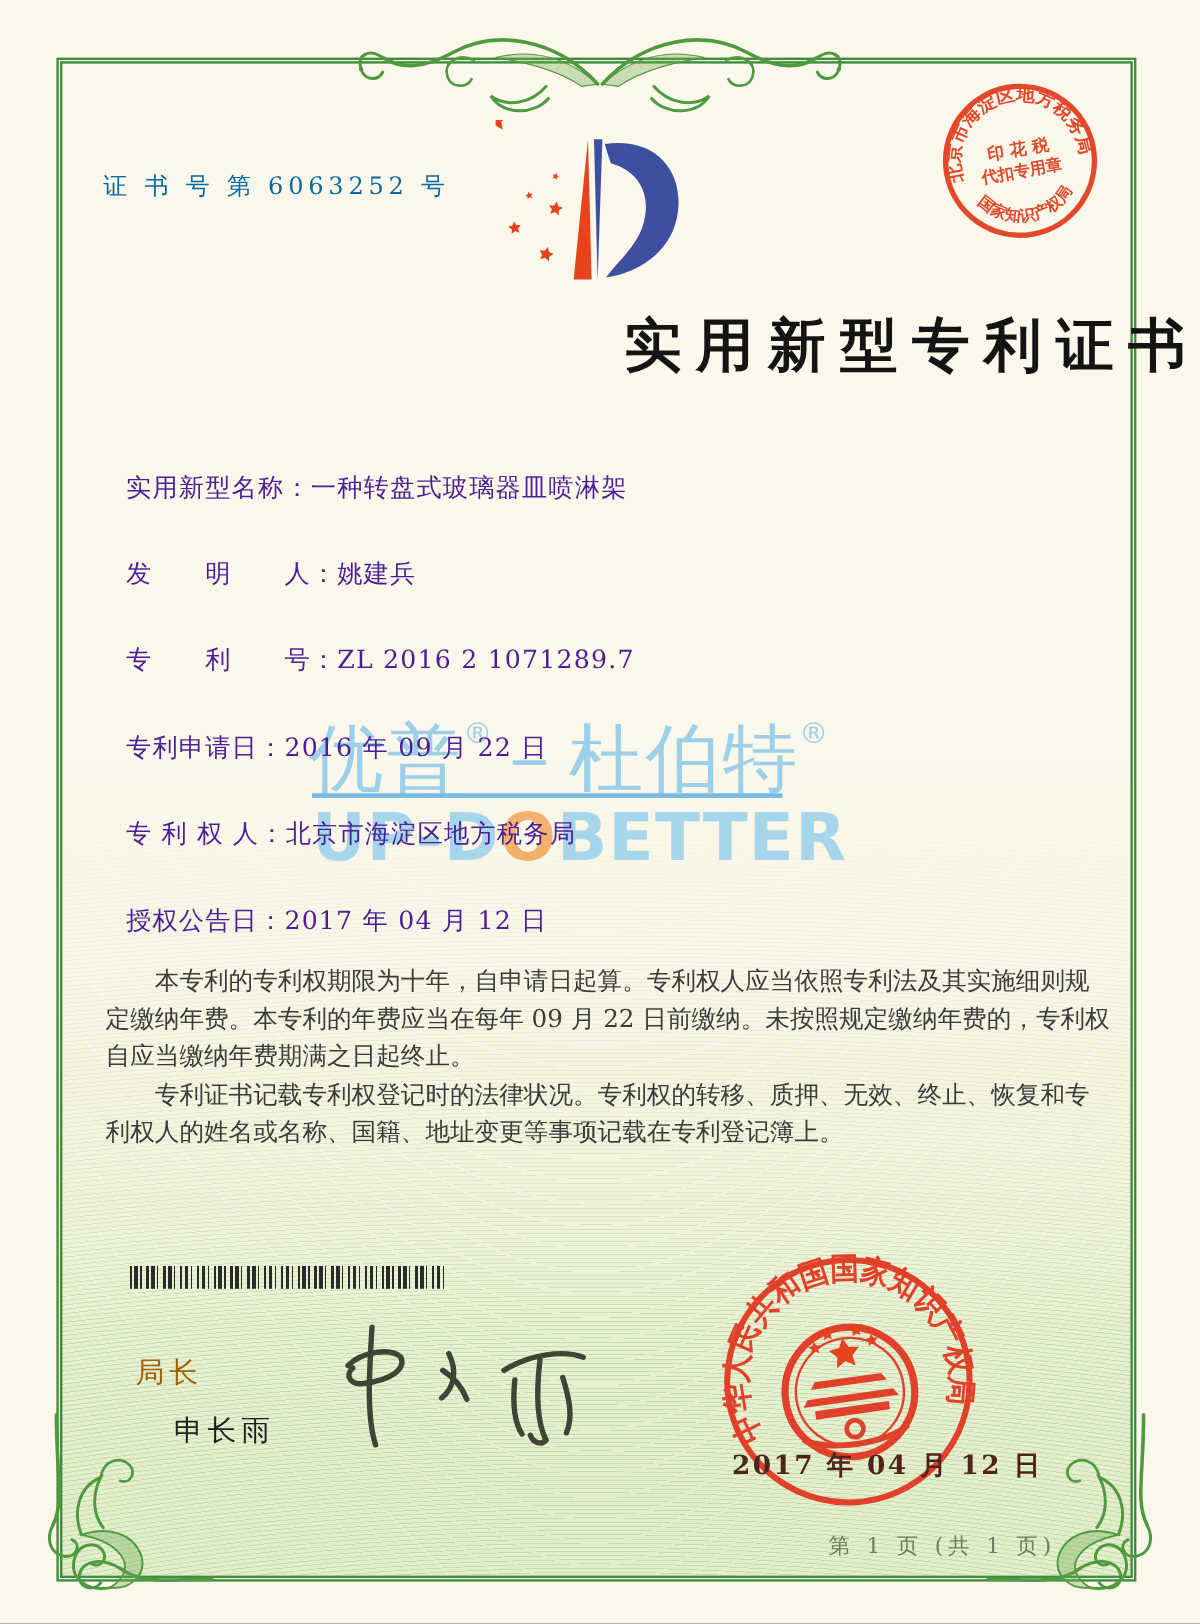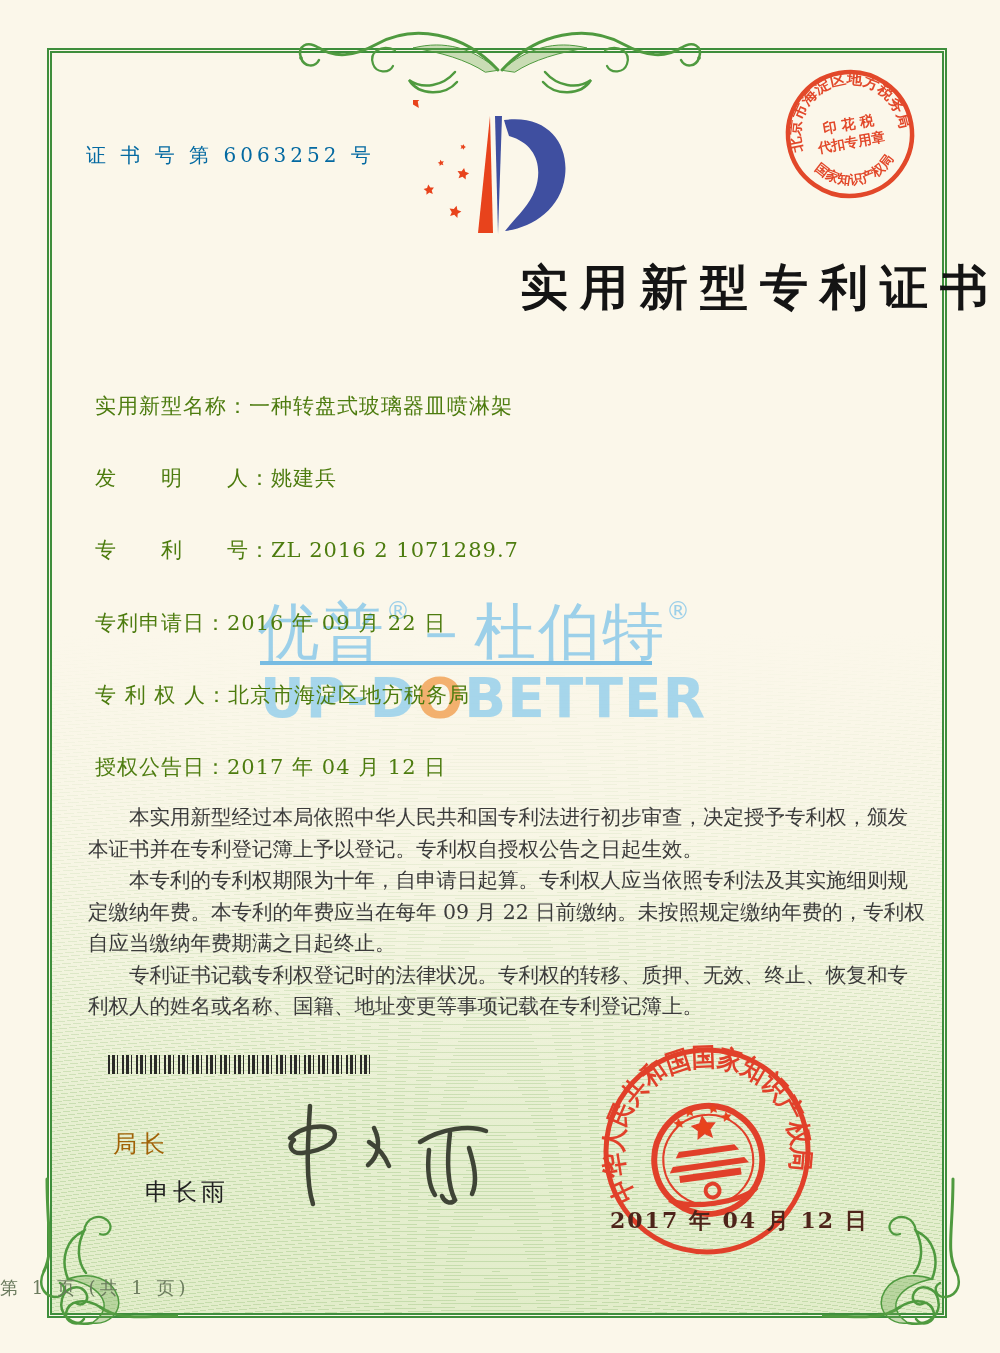--- a/index.html
+++ b/index.html
@@ -20,41 +20,41 @@
   }
   .frame{
     left:47px;top:48px;width:900px;height:1270px;box-sizing:border-box;
     border:5px double #3e8e3c;z-index:2;
   }
   .orn{z-index:3;}
   .content{z-index:4;}
   .cert-no{left:86px;top:118px;font-size:20px;letter-spacing:4px;color:#0369a1;margin-top:24px;}
   .title{left:0;width:1000px;top:256px;text-align:right;font-size:48px;font-weight:700;
          letter-spacing:12px;color:#141414;}
-  .row{left:95px;font-size:21px;color:#4d7c0f;letter-spacing:1px;white-space:nowrap;}
+  .row{left:105px;font-size:21px;color:#4c1d95;letter-spacing:1px;white-space:nowrap;}
   .row .lab{}
   .row .val{}
   .paras{left:88px;top:802px;width:840px;font-size:20.5px;line-height:31.5px;color:#3b3b3b;}
   .paras p{margin:0;text-indent:2em;}
   .watermark{z-index:1;}
   .wm-cn{left:258px;top:590px;font-size:62px;font-weight:400;letter-spacing:2px;
          color:rgba(132,198,232,0.80);font-family:"DejaVu Sans","Liberation Sans",sans-serif;white-space:nowrap;}
   .wm-reg{font-size:24px;vertical-align:34px;letter-spacing:0;}
   .wm-line{left:260px;top:661px;width:392px;height:4px;background:rgba(96,178,224,0.85);}
   .wm-en{left:260px;top:666px;font-size:55px;font-weight:700;letter-spacing:1px;
          color:rgba(148,206,236,0.82);font-family:"DejaVu Sans","Liberation Sans",sans-serif;white-space:nowrap;}
   .wm-en .o-orange{color:rgba(242,168,96,0.9);}
   .barcode{left:108px;top:1055px;width:262px;height:19px;
     background:repeating-linear-gradient(90deg,#2a2a28 0 2px,transparent 2px 4px,#2a2a28 4px 7px,transparent 7px 9px,#2a2a28 9px 10px,transparent 10px 14px);}
   .signer-title{left:113px;top:1128px;font-size:24px;color:#a16207;
     font-family:"DejaVu Sans","Liberation Sans",sans-serif;letter-spacing:4px;}
   .signer-name{left:113px;top:1176px;font-size:24px;color:#222;
     font-family:"DejaVu Sans","Liberation Sans",sans-serif;letter-spacing:4px;margin-left:32px;}
   .seal-date{left:610px;top:1206px;font-size:22px;letter-spacing:2px;color:#4e241a;z-index:6;font-weight:600;}
-  .footer{left:0;width:880px;top:1276px;text-align:left;font-size:18px;letter-spacing:4px;color:#6b7b5e;}
+  .footer{left:0;width:880px;top:1276px;text-align:right;font-size:18px;letter-spacing:4px;color:#6b7b5e;}
   .stamp-rot{transform:rotate(-10deg);z-index:5;}
   .seal-rot{transform:rotate(-8deg);z-index:5;}
 </style>
 </head>
 <body>
 
 <div class="page">
 
   <div class="abs paper-tint"></div>
 
@@ -142,21 +142,20 @@
     <span class="lab">专利申请日：</span><span class="val">2016 年 09 月 22 日</span>
   </div>
   <div class="abs row content" style="top:681px;">
     <span class="lab">专 利 权 人：</span><span class="val">北京市海淀区地方税务局</span>
   </div>
   <div class="abs row content" style="top:753px;">
     <span class="lab">授权公告日：</span><span class="val">2017 年 04 月 12 日</span>
   </div>
 
   <div class="abs paras content">
-    <p>本实用新型经过本局依照中华人民共和国专利法进行初步审查，决定授予专利权，颁发本证书并在专利登记簿上予以登记。专利权自授权公告之日起生效。</p>
     <p>本专利的专利权期限为十年，自申请日起算。专利权人应当依照专利法及其实施细则规定缴纳年费。本专利的年费应当在每年 09 月 22 日前缴纳。未按照规定缴纳年费的，专利权自应当缴纳年费期满之日起终止。</p>
     <p>专利证书记载专利权登记时的法律状况。专利权的转移、质押、无效、终止、恢复和专利权人的姓名或名称、国籍、地址变更等事项记载在专利登记簿上。</p>
   </div>
 
   <div class="abs barcode content"></div>
 
   <div class="abs signer-title content">局长</div>
   <div class="abs signer-name content">申长雨</div>
 
   <svg class="abs content" style="left:272px;top:1098px;" width="235" height="118" viewBox="0 0 235 118">

